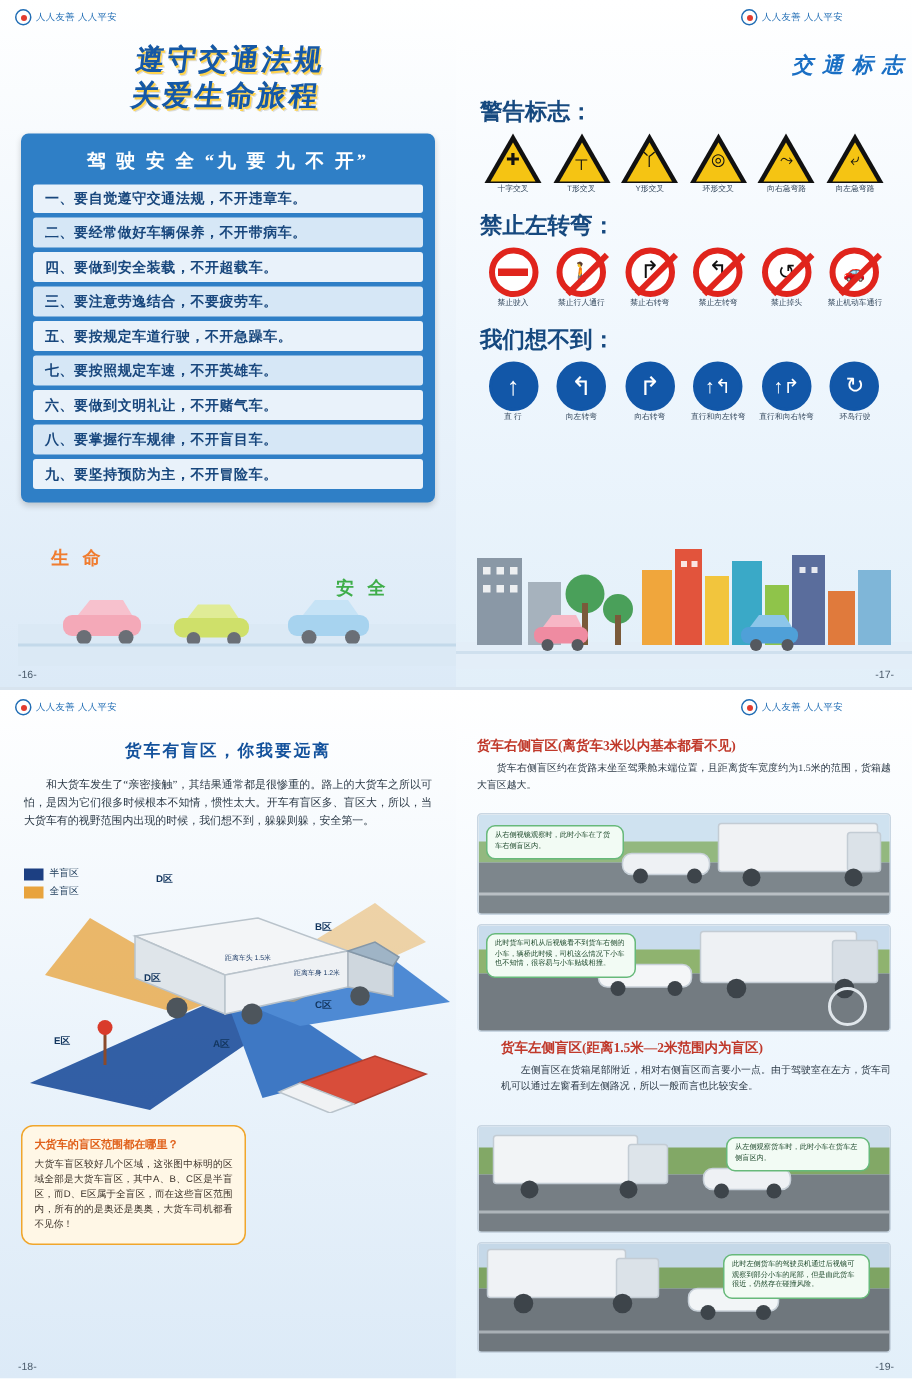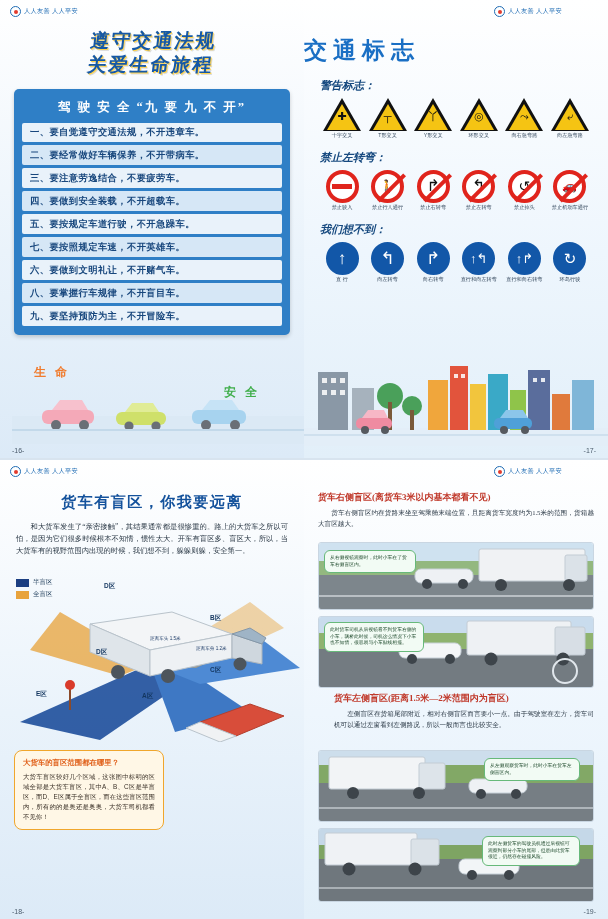--- a/index.html
+++ b/index.html
@@ -74,30 +74,30 @@
   .p16-illus { position: absolute; left: 0; bottom: 14px; width: 304px; height: 86px; padding-left: 12px; }
   .life-word, .safe-word {
     position: absolute; font-size: 12px; font-weight: bold; letter-spacing: 3px;
     font-family: "Liberation Serif", serif;
   }
   .life-word { left: 34px; top: 6px; color: #f07c2f; }
   .safe-word { right: 44px; top: 26px; color: #3fae4a; }
 
   
   .p17-title {
-    text-align: left; color: #1a6fc4; font-weight: bold;
-    font-size: 23px; letter-spacing: 6px; margin-top: 18px;
-    font-family: "Liberation Serif", serif;
+    text-align: right; color: #1a6fc4; font-weight: bold;
+    font-size: 14px; letter-spacing: 6px; margin-top: 18px;
+    font-family: "Liberation Serif", serif;
+    font-style: italic;
   }
   .sign-block { margin: 12px 16px 0 16px; }
   .sign-block + .sign-block { margin-top: 11px; }
   .sign-head {
-    font-size: 11px; font-weight: bold; color: #16497f; margin-bottom: 5px;
-    font-family: "Liberation Serif", serif;
-    font-style: italic;
+    font-size: 15px; font-weight: bold; color: #16497f; margin-bottom: 5px;
+    font-family: "Liberation Serif", serif;
   }
   .sign-row { display: flex; justify-content: space-between; align-items: flex-start; }
   .sign-item { width: 44px; text-align: center; }
   .sign-cap { font-size: 5.2px; color: #33475c; margin-top: 2px; line-height: 1.15; }
 
   .tri {
     width: 0; height: 0; margin: 0 auto;
     border-left: 19px solid transparent; border-right: 19px solid transparent;
     border-bottom: 33px solid #111; position: relative;
   }
@@ -121,21 +121,21 @@
   .slash {
     position: absolute; left: -2px; top: 12px; width: 37px; height: 4px;
     background: #e0241c; transform: rotate(-45deg);
   }
   .barline { width: 20px; height: 5px; background: #e0241c; }
 
   .city-strip { position: absolute; left: 0; bottom: 12px; width: 304px; height: 96px; }
 
   
   .p18-title {
-    text-align: center; color: #14529c; font-weight: bold; font-size: 15px;
+    text-align: center; color: #14529c; font-weight: bold; font-size: 11px;
     letter-spacing: 1.5px; margin-top: 16px;
     font-family: "Liberation Serif", serif;
   }
   .p18-body {
     margin: 9px 16px 0 16px; font-size: 7.3px; line-height: 1.65; color: #2b3946;
     text-indent: 14.6px; text-align: justify;
     font-family: "Liberation Serif", serif;
   }
   .legend { position: absolute; left: 16px; top: 118px; font-size: 6.5px; color: #23405e; }
   .legend-row { display: flex; align-items: center; gap: 4px; margin-bottom: 3px; }
@@ -194,22 +194,22 @@
       <div class="p16-title">
         <div>遵守交通法规</div>
         <div>关爱生命旅程</div>
       </div>
 
       <div class="p16-card">
         <div class="p16-card-head">驾 驶 安 全 “九 要 九 不 开”</div>
         <div>
           <div class="rule-row">一、要自觉遵守交通法规，不开违章车。</div>
           <div class="rule-row">二、要经常做好车辆保养，不开带病车。</div>
+          <div class="rule-row">四、要做到安全装载，不开超载车。</div>
           <div class="rule-row">三、要注意劳逸结合，不要疲劳车。</div>
-          <div class="rule-row">四、要做到安全装载，不开超载车。</div>
           <div class="rule-row">五、要按规定车道行驶，不开急躁车。</div>
           <div class="rule-row">七、要按照规定车速，不开英雄车。</div>
           <div class="rule-row">六、要做到文明礼让，不开赌气车。</div>
           <div class="rule-row">八、要掌握行车规律，不开盲目车。</div>
           <div class="rule-row">九、要坚持预防为主，不开冒险车。</div>
         </div>
       </div>
 
       <div class="p16-illus">
         <svg width="304" height="86" viewBox="0 0 304 86">

